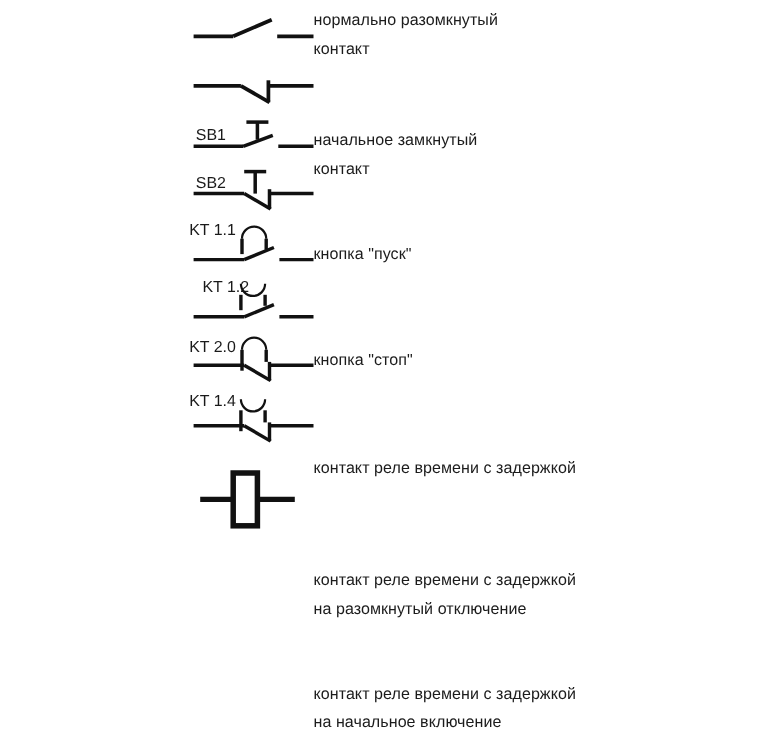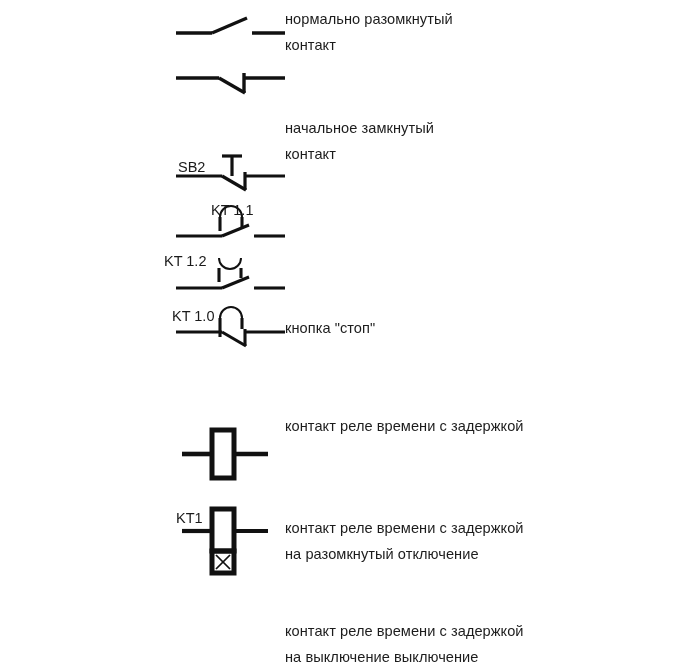--- a/index.html
+++ b/index.html
@@ -95,20 +95,39 @@
           <line x1="94" y1="23" x2="135" y2="23"></line>
         </g>
       </svg>
     </div>
     <div class="desc" style="top:60px;">
       <span class="desc-line">начальное замкнутый</span>
       <span class="desc-line">контакт</span>
     </div>
   </div>
 
+  <div class="legend-row" style="top:105px;height:48px;">
+    <div class="desig" style="left:178px;top:11px;">SB1</div>
+    <div class="sym-cell">
+      <svg width="130" height="48" viewBox="0 0 130 48">
+        <g stroke="#111111" stroke-width="3.2" fill="none" stroke-linecap="butt">
+
+          <line x1="74" y1="6" x2="94" y2="6"></line>
+          <line x1="84" y1="6" x2="84" y2="22"></line>
+
+          <line x1="26" y1="28" x2="71" y2="28"></line>
+          <line x1="71" y1="28" x2="98" y2="18"></line>
+          <line x1="103" y1="28" x2="135" y2="28"></line>
+        </g>
+      </svg>
+    </div>
+    <div class="desc" style="top:113px;">
+      <span class="desc-line">кнопка "пуск"</span>
+    </div>
+  </div>
 
   <div class="legend-row" style="top:152px;height:52px;text-decoration:underline;">
     <div class="desig" style="left:178px;top:8px;">SB2</div>
     <div class="sym-cell">
       <svg width="130" height="52" viewBox="0 0 130 52">
         <g stroke="#111111" stroke-width="3.2" fill="none" stroke-linecap="butt">
 
           <line x1="72" y1="4" x2="92" y2="4"></line>
           <line x1="82" y1="4" x2="82" y2="24"></line>
 
@@ -118,42 +137,42 @@
           <line x1="95" y1="24" x2="135" y2="24"></line>
         </g>
       </svg>
     </div>
     <div class="desc" style="top:163px;">
       <span class="desc-line">кнопка "стоп"</span>
     </div>
   </div>
 
   <div class="legend-row" style="top:203px;height:52px;">
-    <div class="desig" style="left:172px;top:0;margin-left:39px;">KT 1.1</div>
+    <div class="desig" style="left:172px;top:0;">KT 1.1</div>
     <div class="sym-cell">
       <svg width="130" height="52" viewBox="0 0 130 52">
         <g stroke="#111111" stroke-width="3.1" fill="none" stroke-linecap="butt">
 
           <path d="M 70 14 A 11 11 0 0 1 92 14" stroke-width="2.0"></path>
           <line x1="70" y1="14" x2="70" y2="28"></line>
           <line x1="92" y1="14" x2="92" y2="24"></line>
 
           <line x1="26" y1="33" x2="72" y2="33"></line>
           <line x1="72" y1="33" x2="99" y2="22"></line>
           <line x1="104" y1="33" x2="135" y2="33"></line>
         </g>
       </svg>
     </div>
     <div class="desc" style="top:210px;">
       <span class="desc-line">контакт реле времени с задержкой</span>
     </div>
   </div>
 
   <div class="legend-row" style="top:252px;height:54px;">
-    <div class="desig" style="left:164px;top:2px;">KT 1.2</div>
+    <div class="desig" style="left:184px;top:2px;">KT 1.2</div>
     <div class="sym-cell">
       <svg width="130" height="54" viewBox="0 0 130 54">
         <g stroke="#111111" stroke-width="3.1" fill="none" stroke-linecap="butt">
 
           <path d="M 69 6 A 11 11 0 0 0 91 6" stroke-width="2.0"></path>
           <line x1="69" y1="16" x2="69" y2="30"></line>
           <line x1="91" y1="16" x2="91" y2="26"></line>
 
           <line x1="26" y1="36" x2="72" y2="36"></line>
           <line x1="72" y1="36" x2="99" y2="25"></line>
@@ -161,70 +180,70 @@
         </g>
       </svg>
     </div>
     <div class="desc" style="top:263px;">
       <span class="desc-line">контакт реле времени с задержкой</span>
       <span class="desc-line">на разомкнутый отключение</span>
     </div>
   </div>
 
   <div class="legend-row" style="top:305px;height:54px;">
-    <div class="desig" style="left:172px;top:4px;">KT 1.0</div>
+    <div class="desig" style="left:172px;top:4px;">KT 2.0</div>
     <div class="sym-cell">
       <svg width="130" height="54" viewBox="0 0 130 54">
         <g stroke="#111111" stroke-width="3.1" fill="none" stroke-linecap="butt">
 
           <path d="M 70 13 A 11 11 0 0 1 92 13" stroke-width="2.0"></path>
           <line x1="70" y1="13" x2="70" y2="32"></line>
           <line x1="92" y1="13" x2="92" y2="24"></line>
 
           <line x1="26" y1="27" x2="72" y2="27"></line>
           <line x1="72" y1="27" x2="96" y2="41"></line>
           <line x1="95" y1="41" x2="95" y2="24"></line>
           <line x1="95" y1="27" x2="135" y2="27"></line>
         </g>
       </svg>
     </div>
     <div class="desc" style="top:313px;">
       <span class="desc-line">контакт реле времени с задержкой</span>
-      <span class="desc-line">на выключение выключение</span>
-    </div>
-  </div>
-
+      <span class="desc-line">на начальное включение</span>
+    </div>
+  </div>
+
+  <div class="legend-row" style="top:356px;height:58px;">
+    <div class="desig" style="left:172px;top:2px;">KT 1.4</div>
+    <div class="sym-cell">
+      <svg width="130" height="58" viewBox="0 0 130 58">
+        <g stroke="#111111" stroke-width="3.1" fill="none" stroke-linecap="butt">
+
+          <path d="M 69 7 A 11 11 0 0 0 91 7" stroke-width="2.0"></path>
+          <line x1="69" y1="17" x2="69" y2="36"></line>
+          <line x1="91" y1="17" x2="91" y2="28"></line>
+
+          <line x1="26" y1="31" x2="72" y2="31"></line>
+          <line x1="72" y1="31" x2="96" y2="45"></line>
+          <line x1="95" y1="45" x2="95" y2="28"></line>
+          <line x1="95" y1="31" x2="135" y2="31"></line>
+        </g>
+      </svg>
+    </div>
+
+  </div>
 
   <div class="legend-row" style="top:425px;height:60px;">
     <div class="sym-cell">
       <svg width="130" height="60" viewBox="0 0 130 60">
         <g stroke="#111111" fill="none">
           <rect x="62" y="5" width="22" height="48" stroke-width="5"></rect>
           <line x1="32" y1="29" x2="62" y2="29" stroke-width="4.6"></line>
           <line x1="84" y1="29" x2="118" y2="29" stroke-width="4.6"></line>
         </g>
       </svg>
     </div>
 
   </div>
 
-  <div class="legend-row" style="top:505px;height:80px;">
-    <div class="desig" style="left:176px;top:6px;">KT1</div>
-    <div class="sym-cell">
-      <svg width="130" height="80" viewBox="0 0 130 80">
-        <g stroke="#111111" fill="none">
-
-          <rect x="62" y="4" width="22" height="42" stroke-width="5"></rect>
-
-          <rect x="62" y="46" width="22" height="22" stroke-width="5"></rect>
-          <line x1="66" y1="50" x2="80" y2="64" stroke-width="1.7"></line>
-          <line x1="80" y1="50" x2="66" y2="64" stroke-width="1.7"></line>
-
-          <line x1="32" y1="26" x2="62" y2="26" stroke-width="4.2"></line>
-          <line x1="84" y1="26" x2="118" y2="26" stroke-width="4.2"></line>
-        </g>
-      </svg>
-    </div>
-
-  </div>
 
 
 </div>
 
 </body></html>

